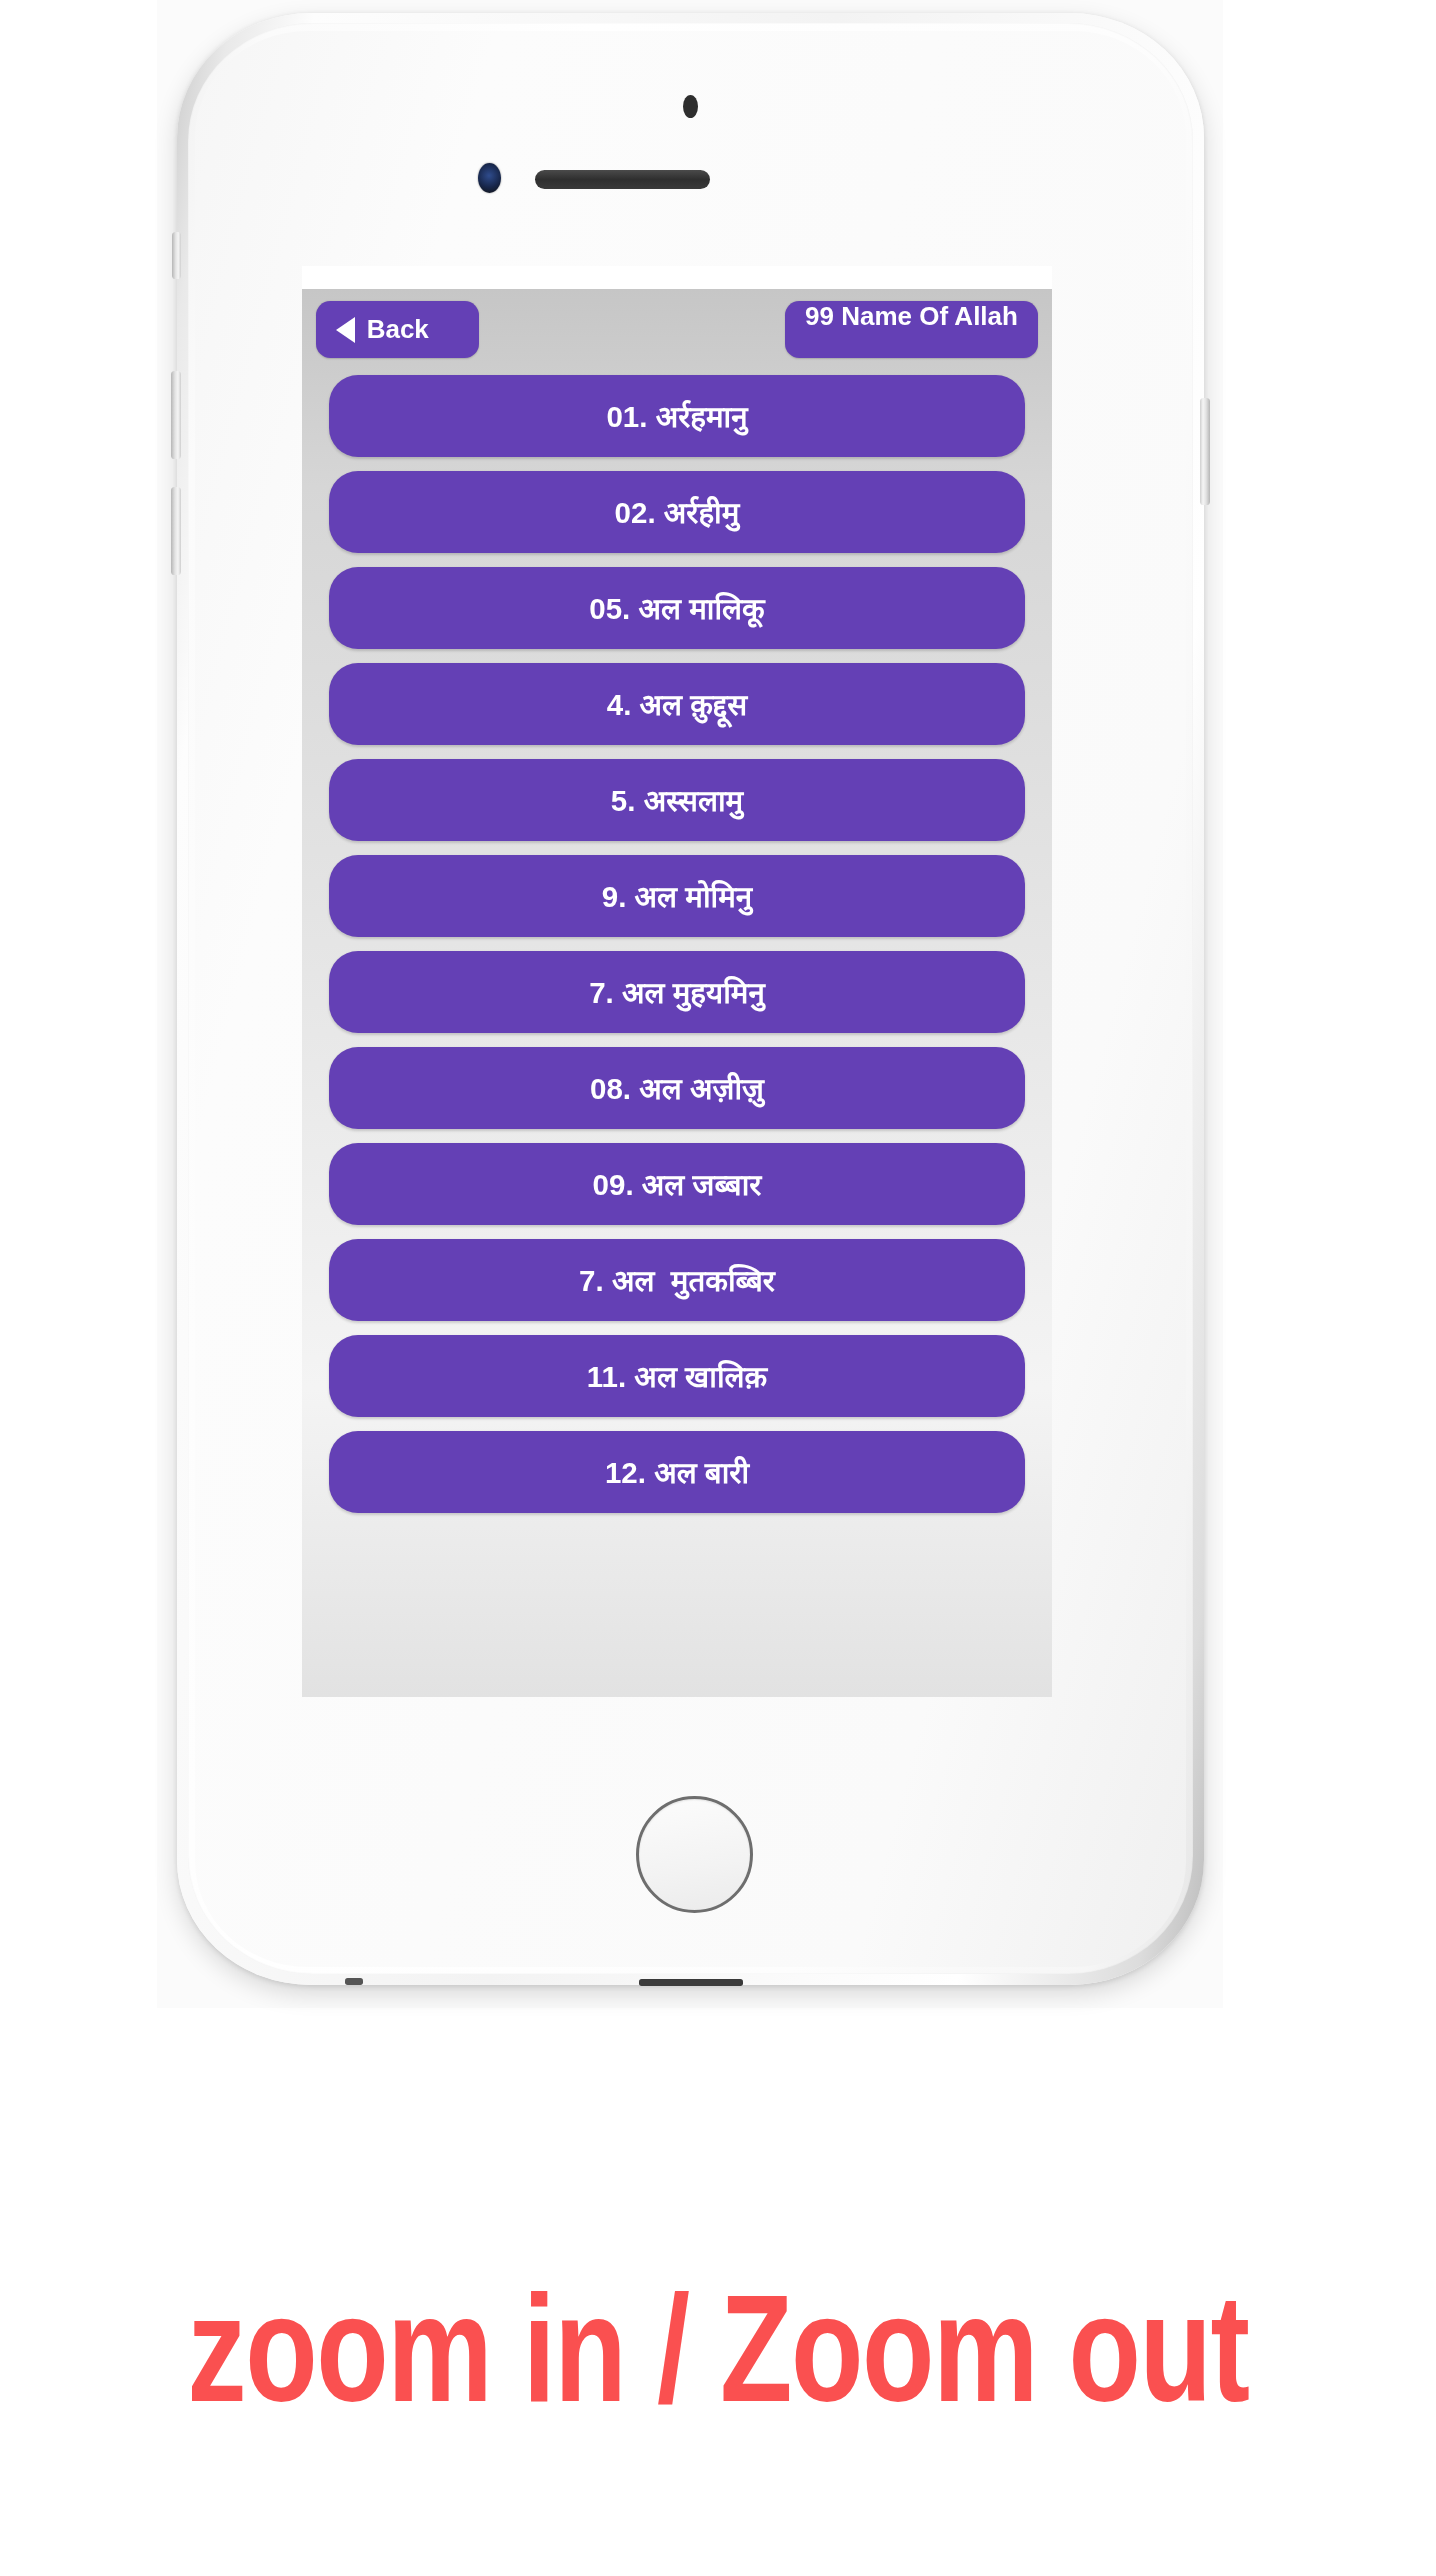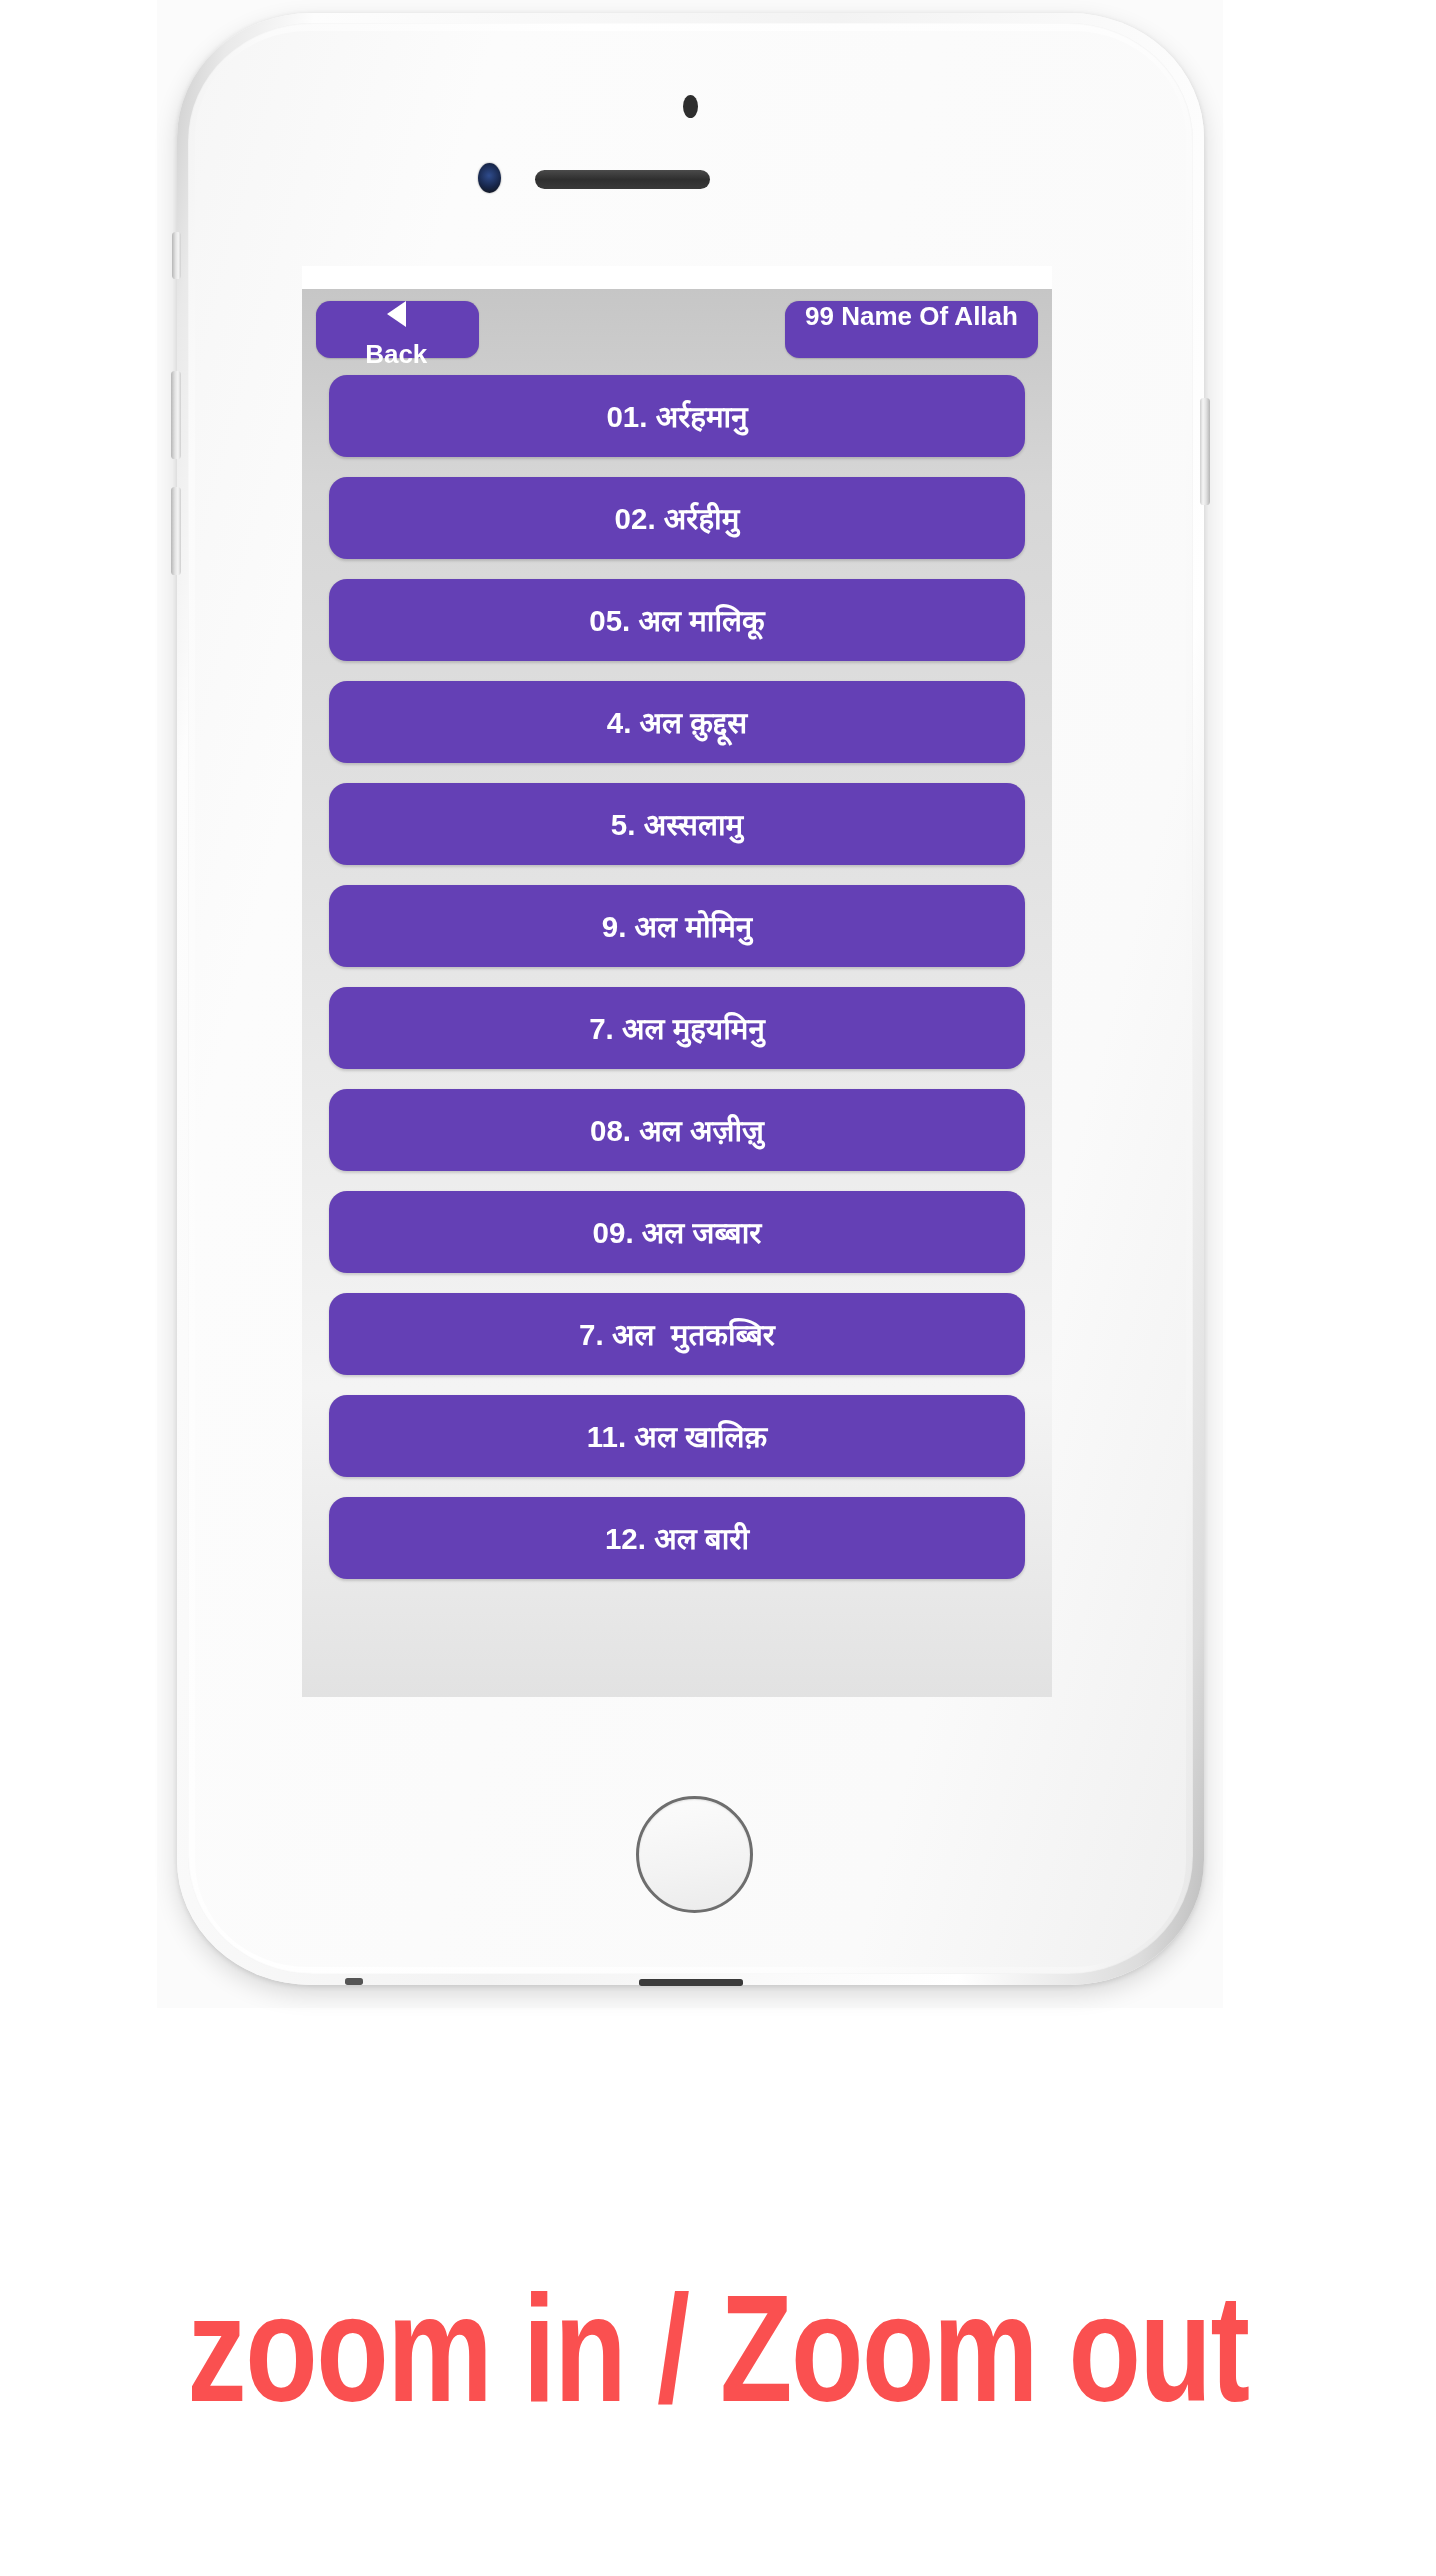--- a/index.html
+++ b/index.html
@@ -193,21 +193,20 @@
     display: flex;
     align-items: center;
     gap: 11.6px;
     padding: 0 23px 0 19.7px;
     box-sizing: border-box;
     font-size: 26px;
     font-weight: bold;
     cursor: pointer;
     user-select: none;
     box-shadow: 0 0.9px 1.8px rgba(0,0,0,0.18);
-    flex-direction: column;
   }
   .back-arrow {
     width: 0;
     height: 0;
     border-top: 13.4px solid transparent;
     border-bottom: 13.4px solid transparent;
     border-right: 19px solid #ffffff;
     flex: none;
   }
   .title-pill {
@@ -229,22 +228,22 @@
     box-shadow: 0 0.9px 1.8px rgba(0,0,0,0.18);
   }
 
   
   .name-list {
     padding: 5.4px 19.7px 0 19.7px;
     box-sizing: border-box;
   }
   .name-item {
     height: 82px;
-    margin-bottom: 20px;
-    border-radius: 18px;
+    margin-bottom: 14px;
+    border-radius: 29px;
     background: #6440b5;
     color: #ffffff;
     display: flex;
     align-items: center;
     justify-content: center;
     font-size: 29.5px;
     font-weight: bold;
     white-space: pre;
     cursor: pointer;
     user-select: none;

